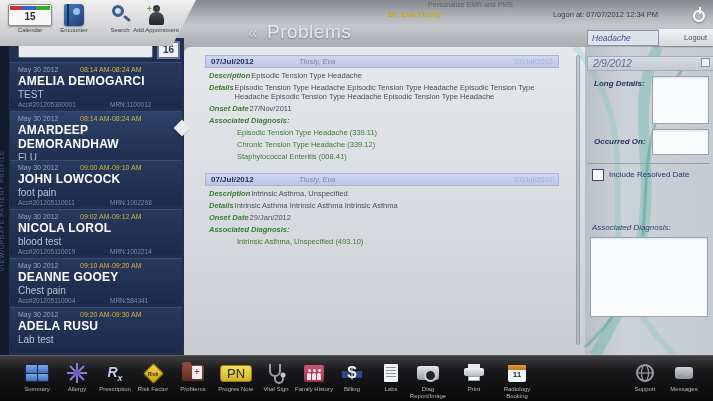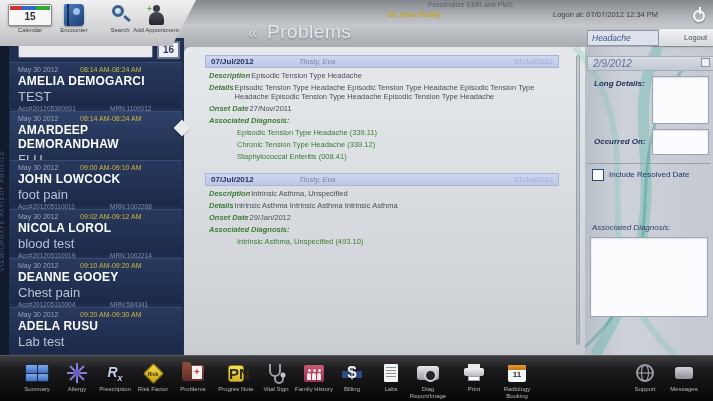--- a/index.html
+++ b/index.html
@@ -52,21 +52,21 @@
   .side-count { position:absolute; left:157px; top:3px; width:23px; height:18px; background:#f0f1f4; border:2px solid #6a7694;
                 font-size:10px; font-weight:bold; color:#2a3a5e; text-align:center; line-height:14px; }
   .cards { position:absolute; left:10px; top:24px; width:172px; }
   .card { position:relative; height:46px; margin-bottom:3px; padding:3px 6px 0 8px;
           background:linear-gradient(180deg,#28395e,#1c2a49); border-top:1px solid #3a4c74; cursor:pointer; }
   .card.sel { background:linear-gradient(180deg,#2e4169,#20304f); }
   .c-top { display:flex; font-size:7px; }
   .c-date { color:#97a3bd; width:62px; }
   .c-time { color:#d3b63b; }
   .c-name { font-size:12px; font-weight:bold; color:#fdfdfe; margin-top:1px; letter-spacing:.2px; }
-  .c-complaint { font-size:13px; color:#b9c2d4; margin-top:1px; }
+  .c-complaint { font-size:10px; color:#b9c2d4; margin-top:1px; }
   .c-ids { display:flex; font-size:6.5px; color:#7e8cac; margin-top:1px; }
   .c-acc { width:92px; }
   .v-label { position:absolute; left:-1px; top:150px; z-index:2; writing-mode:vertical-rl; transform:rotate(180deg);
              font-size:6px; color:#4e5d82; letter-spacing:1px; }
   .sel-diamond { position:absolute; left:176px; top:122px; width:12px; height:12px; background:#e8eaee;
                  transform:rotate(45deg); z-index:5; box-shadow:0 1px 2px rgba(0,0,0,.4); }
 
   
   .main { position:absolute; left:184px; top:47px; width:401px; height:308px;
           background:linear-gradient(180deg,#e6e9ec,#d3d7db 70%,#c9cdd2); border-radius:6px 0 0 0; }
@@ -113,22 +113,22 @@
   .t-label { font-size:6px; color:#b6b8bc; line-height:7px; }
   .i-summary { width:24px; height:18px; display:grid; grid-template-columns:1fr 1fr; gap:1px; background:#1a2a4a; padding:1px; border-radius:2px; }
   .i-summary span { background:linear-gradient(180deg,#7fa9e6,#3f6fc0); border-radius:1px; }
   .i-risk { width:15px; height:15px; background:linear-gradient(135deg,#f4d84a,#c8a416); transform:rotate(45deg);
             border:1px solid #907408; display:flex; align-items:center; justify-content:center; border-radius:2px; }
   .i-risk span { transform:rotate(-45deg); font-size:5px; font-weight:bold; color:#3a2e00; }
   .i-folder { position:relative; width:22px; height:16px; background:linear-gradient(180deg,#8a4a3c,#5e2c22); border-radius:2px; }
   .i-folder::before { content:''; position:absolute; left:0; top:-3px; width:9px; height:3px; background:#8a4a3c; border-radius:2px 2px 0 0; }
   .i-folder-cross { position:absolute; right:2px; top:1px; width:10px; height:13px; background:#f3f3f3; border-radius:1px;
                     color:#c22; font-size:9px; font-weight:bold; line-height:13px; }
-  .i-pn { width:16px; height:17px; background:linear-gradient(180deg,#f2e05c,#d2b32a); border:1px solid #9a7d10; border-radius:3px;
-          font-size:15px; font-weight:bold; color:#2f2c18; line-height:16px; }
+  .i-pn { width:32px; height:17px; background:linear-gradient(180deg,#f2e05c,#d2b32a); border:1px solid #9a7d10; border-radius:3px;
+          font-size:13px; font-weight:normal; color:#2f2c18; line-height:16px; }
   .i-family { position:relative; width:20px; height:17px; background:linear-gradient(180deg,#c75a74,#9e2f4c); border-radius:2px; }
   .i-family i { position:absolute; bottom:2px; width:4px; height:7px; background:#f6e9ec; border-radius:2px 2px 0 0; }
   .i-family i::before { content:''; position:absolute; left:0.5px; top:-4px; width:3px; height:3px; border-radius:50%; background:#f6e9ec; }
   .i-billing { position:relative; width:20px; height:20px; }
   .i-billing em { position:absolute; left:0; right:0; top:8px; height:7px; background:#2c4a86; }
   .i-billing span { position:absolute; left:0; right:0; top:0; font-size:17px; font-weight:bold; color:#eef0f6; font-style:normal; text-shadow:0 1px 2px #000; }
   .i-labs { width:14px; height:18px; background:#f2f3f4; border-radius:1px; padding:3px 2px; display:flex; flex-direction:column; gap:2px; }
   .i-labs span { height:1px; background:#8a8f96; }
   .i-camera { position:relative; width:22px; height:14px; background:linear-gradient(180deg,#e8e9ea,#9a9da2); border-radius:3px; }
   .i-camera::before { content:''; position:absolute; left:7px; top:2.5px; width:9px; height:9px; border-radius:50%; background:#23252a; border:2px solid #cfd2d6; }

